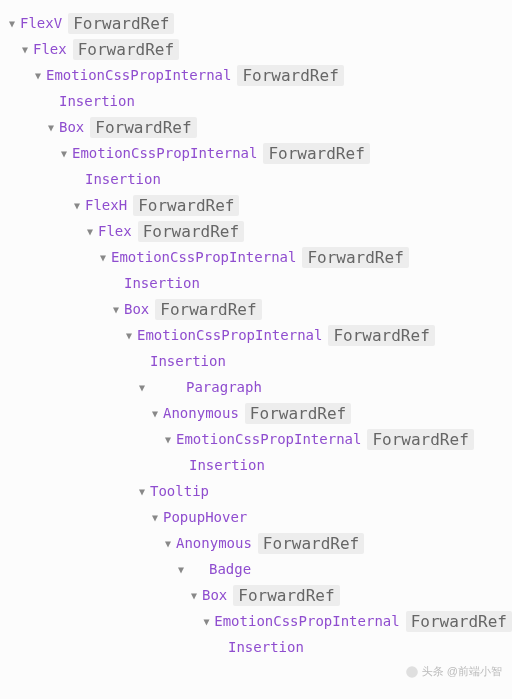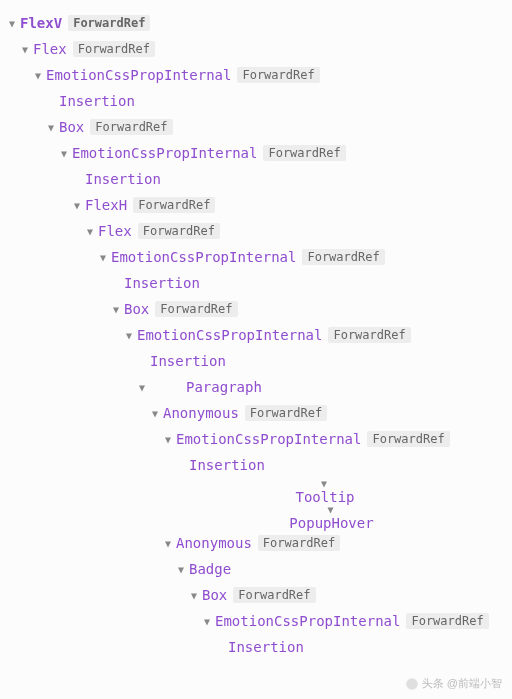--- a/index.html
+++ b/index.html
@@ -30,46 +30,46 @@
     }
     .arrow.expanded::before { content: '▼'; }
     .arrow.none::before { content: ''; }
     .component {
       color: #8f4dcf;
       margin-left: 2px;
     }
     .badge {
       background: #ededed;
       color: #666;
-      font-size: 12px;
+      font-size: 16px;
       padding: 1px 5px;
       border-radius: 2px;
       margin-left: 6px;
     }
     .watermark {
       position: absolute;
       right: 10px;
-      bottom: 8px;
+      bottom: 20px;
       font-size: 11px;
       color: #bbb;
       font-family: sans-serif;
     }
     .watermark .icon {
       display: inline-block;
       width: 14px;
       height: 14px;
       vertical-align: middle;
       opacity: 0.6;
     }
   </style>
 </head>
 <body>
 
 <div id="tree">
-    <div class="tree-row" style="padding-left: 0px; font-weight: bold;">
+    <div class="tree-row" style="padding-left: 0px;">
       <span class="arrow expanded"></span>
       <span class="component">FlexV</span>
       <span class="badge">ForwardRef</span>
     </div>
     <div class="tree-row" style="padding-left: 13px;">
       <span class="arrow expanded"></span>
       <span class="component">Flex</span>
       <span class="badge">ForwardRef</span>
     </div>
     <div class="tree-row" style="padding-left: 26px;">
@@ -139,34 +139,34 @@
     </div>
     <div class="tree-row" style="padding-left: 156px;">
       <span class="arrow expanded"></span>
       <span class="component">EmotionCssPropInternal</span>
       <span class="badge">ForwardRef</span>
     </div>
     <div class="tree-row" style="padding-left: 169px;">
       <span class="arrow none"></span>
       <span class="component">Insertion</span>
     </div>
-    <div class="tree-row" style="padding-left: 130px; flex-direction: column;">
+    <div class="tree-row" style="padding-left: 130px;">
       <span class="arrow expanded"></span>
       <span class="component">Tooltip</span>
     </div>
-    <div class="tree-row" style="padding-left: 143px; flex-direction: column;">
+    <div class="tree-row" style="padding-left: 143px;">
       <span class="arrow expanded"></span>
       <span class="component">PopupHover</span>
     </div>
     <div class="tree-row" style="padding-left: 156px;">
       <span class="arrow expanded"></span>
       <span class="component">Anonymous</span>
       <span class="badge">ForwardRef</span>
     </div>
-    <div class="tree-row" style="padding-left: 169px;">
+    <div class="tree-row" style="padding-left: 169px; gap: 20px;">
       <span class="arrow expanded"></span>
       <span class="component">Badge</span>
     </div>
     <div class="tree-row" style="padding-left: 182px;">
       <span class="arrow expanded"></span>
       <span class="component">Box</span>
       <span class="badge">ForwardRef</span>
     </div>
     <div class="tree-row" style="padding-left: 195px;">
       <span class="arrow expanded"></span>

